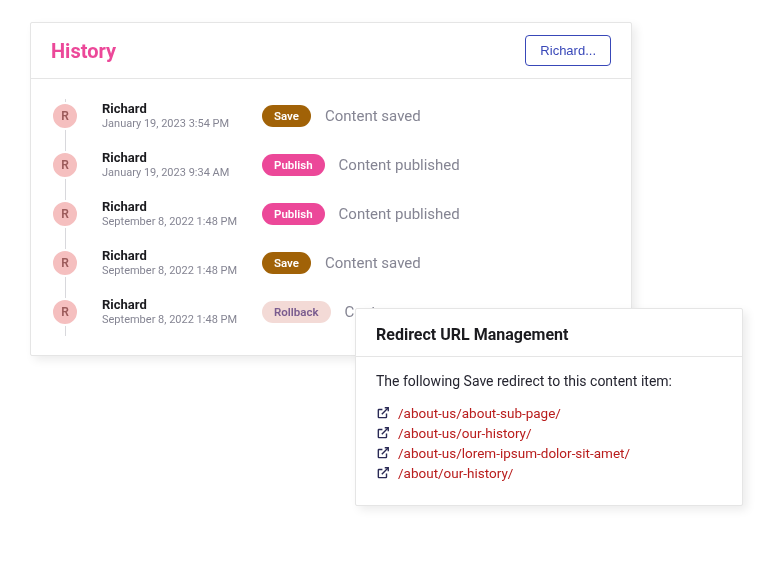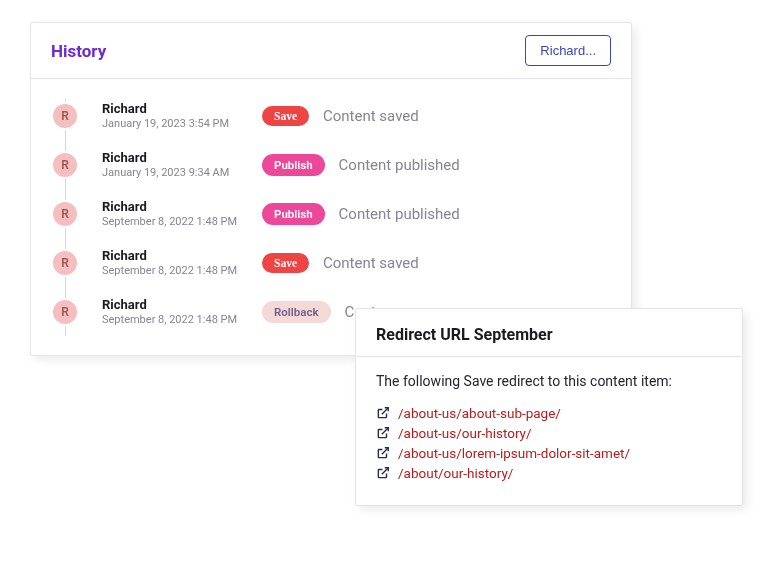--- a/index.html
+++ b/index.html
@@ -27,22 +27,22 @@
   }
   .panel-header {
     display: flex;
     align-items: center;
     justify-content: space-between;
     padding: 12px 20px;
     border-bottom: 1px solid #e5e5e5;
   }
   .panel-title {
     font-weight: 700;
-    font-size: 17px;
-    color: #6d28d9;
+    font-size: 20px;
+    color: #ec4899;
   }
   .rollback-btn {
     border: 1px solid #3847b8;
     color: #3847b8;
     background: #fff;
     border-radius: 4px;
     padding: 7px 14px;
     font-size: 13px;
     font-weight: 500;
     cursor: pointer;
@@ -98,21 +98,21 @@
   .badge {
     display: inline-block;
     border-radius: 999px;
     font-size: 11.5px;
     font-weight: 600;
     padding: 4px 12px;
     color: #fff;
     margin-right: 14px;
     flex-shrink: 0;
   }
-  .badge-save { background: #ef4444; font-family: Liberation Serif, serif; }
+  .badge-save { background: #a16207; }
   .badge-publish { background: #ec4899; }
   .badge-rollback { background: #f3dad6; color: #7a5c8f; }
   .entry-msg {
     font-size: 15px;
     color: #858593;
   }
 
   .redirect-panel {
     position: absolute;
     left: 355px;
@@ -215,21 +215,21 @@
       </div>
       <span class="badge badge-rollback">Rollback</span>
       <span class="entry-msg">Conten</span>
     </div>
 
   </div>
 </div>
 
 <div class="panel redirect-panel">
   <div class="redirect-header">
-    <div class="redirect-title">Redirect URL September</div>
+    <div class="redirect-title">Redirect URL Management</div>
   </div>
   <div class="redirect-body">
     <div class="redirect-intro">The following Save redirect to this content item:</div>
     <ul class="redirect-list">
       <li class="redirect-item">
         <svg class="ext-icon" viewBox="0 0 24 24" fill="none" stroke="currentColor" stroke-width="2.4">
             <path d="M18 13v6a1 1 0 0 1-1 1H5a1 1 0 0 1-1-1V7a1 1 0 0 1 1-1h6"></path>
             <path d="M15 3h6v6"></path>
             <path d="M10 14L21 3"></path>
           </svg>

